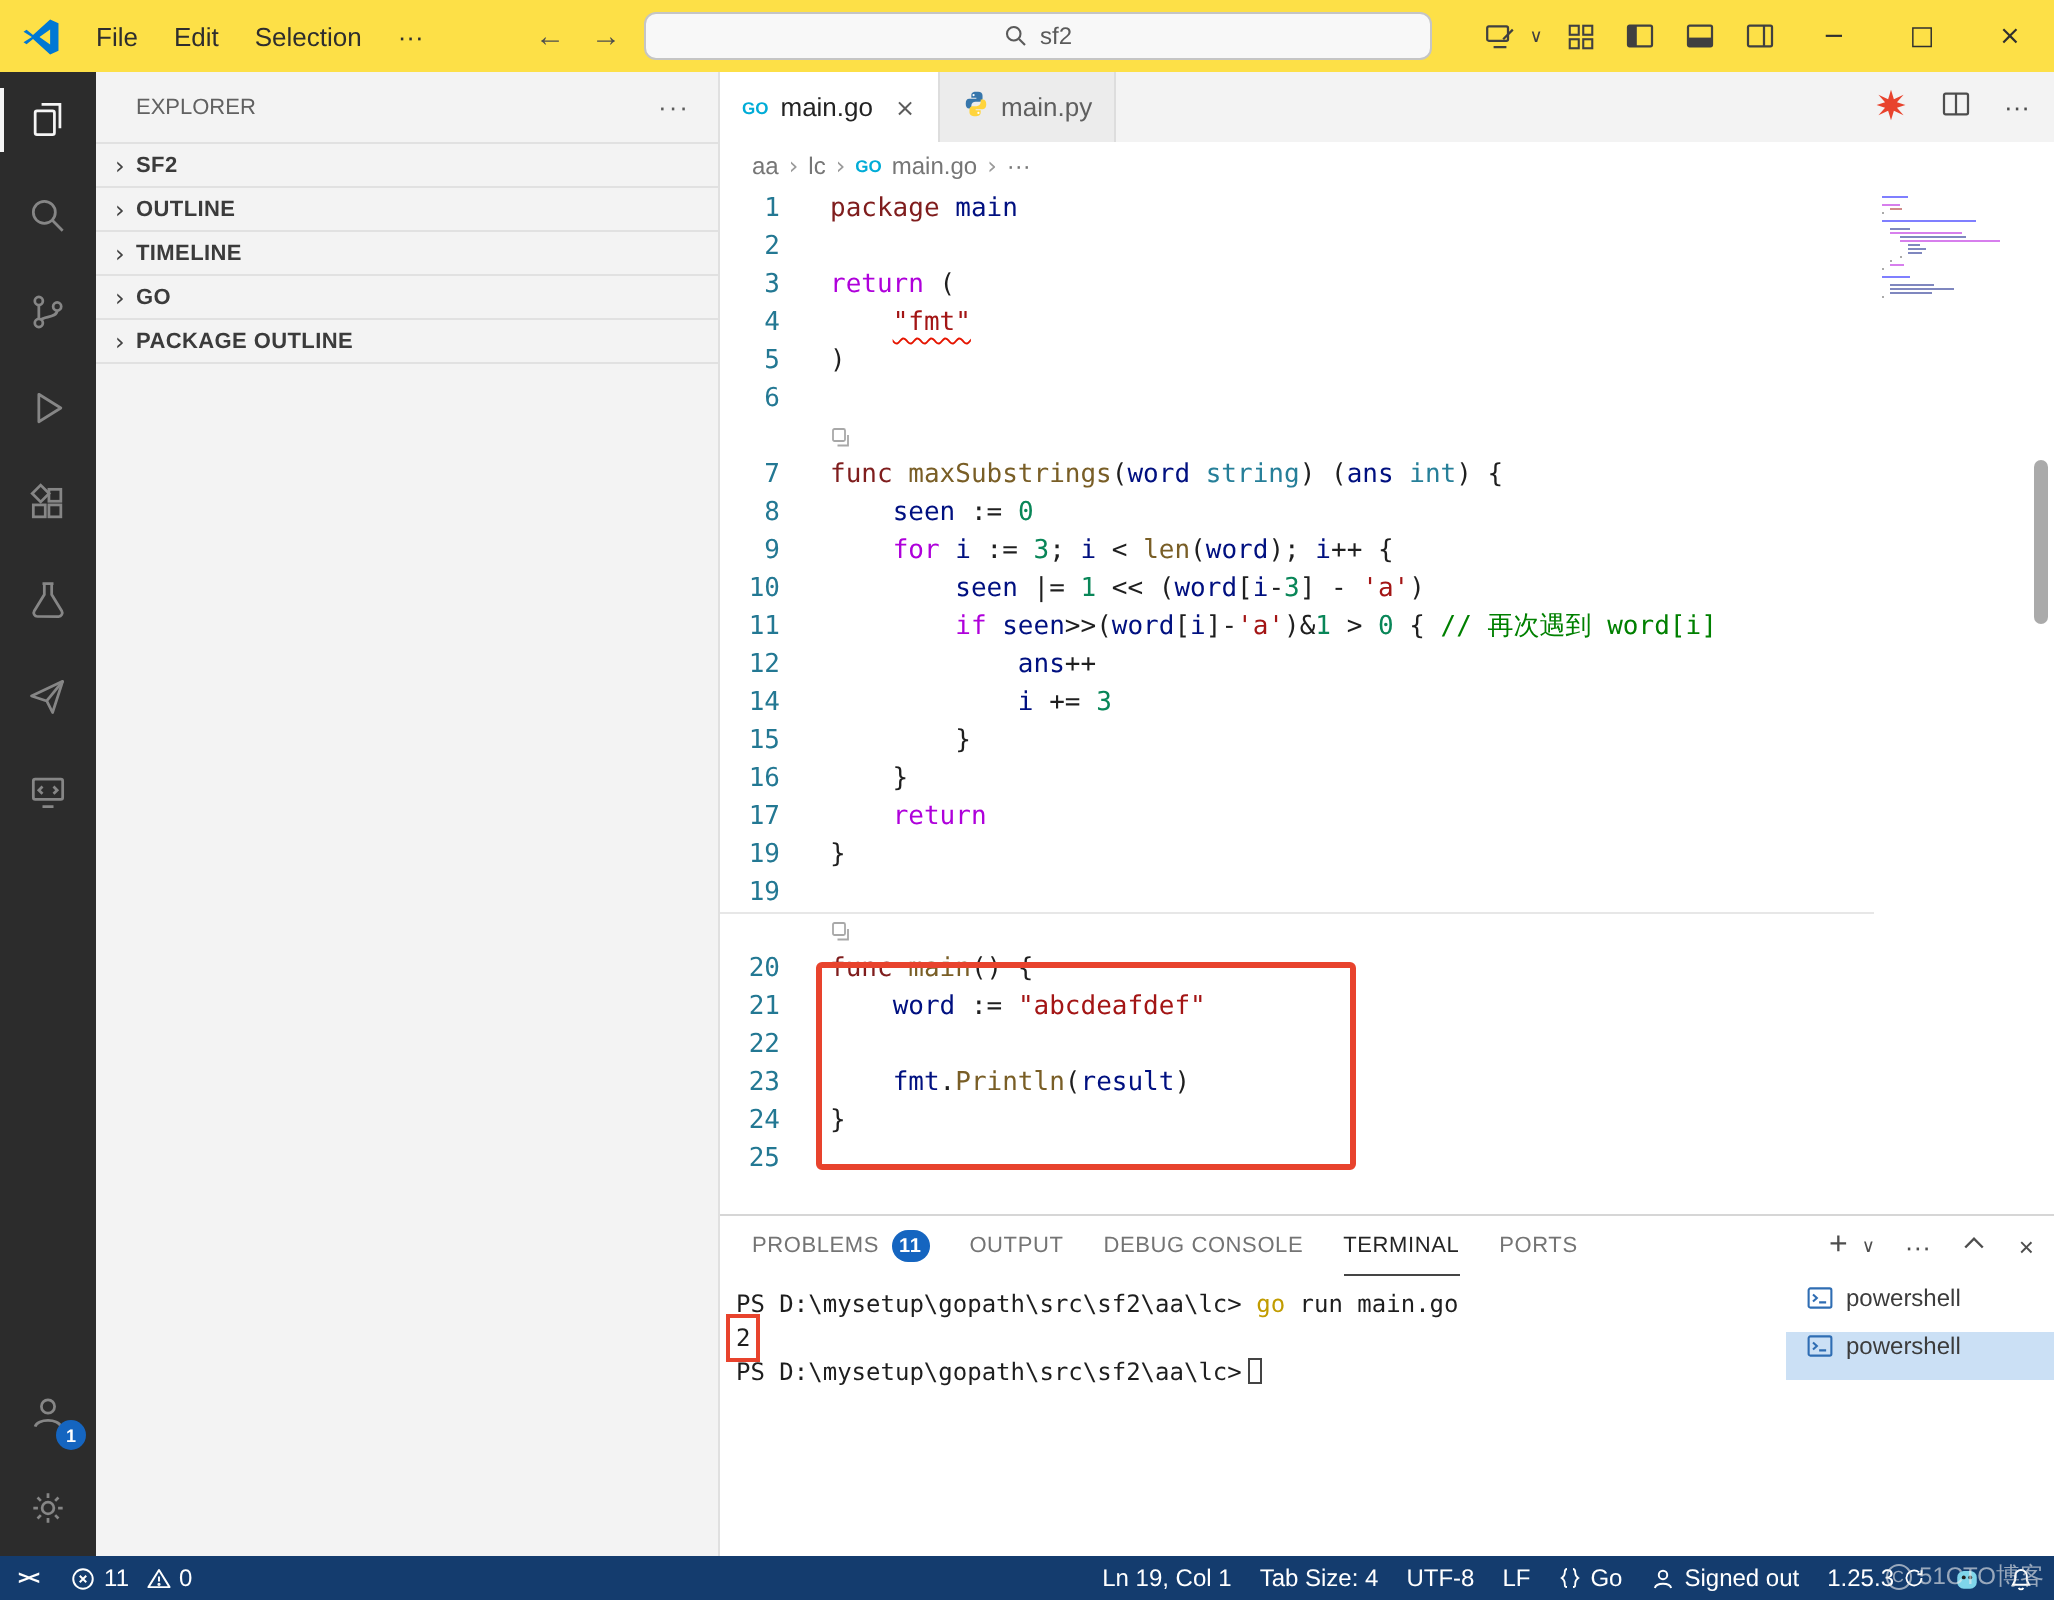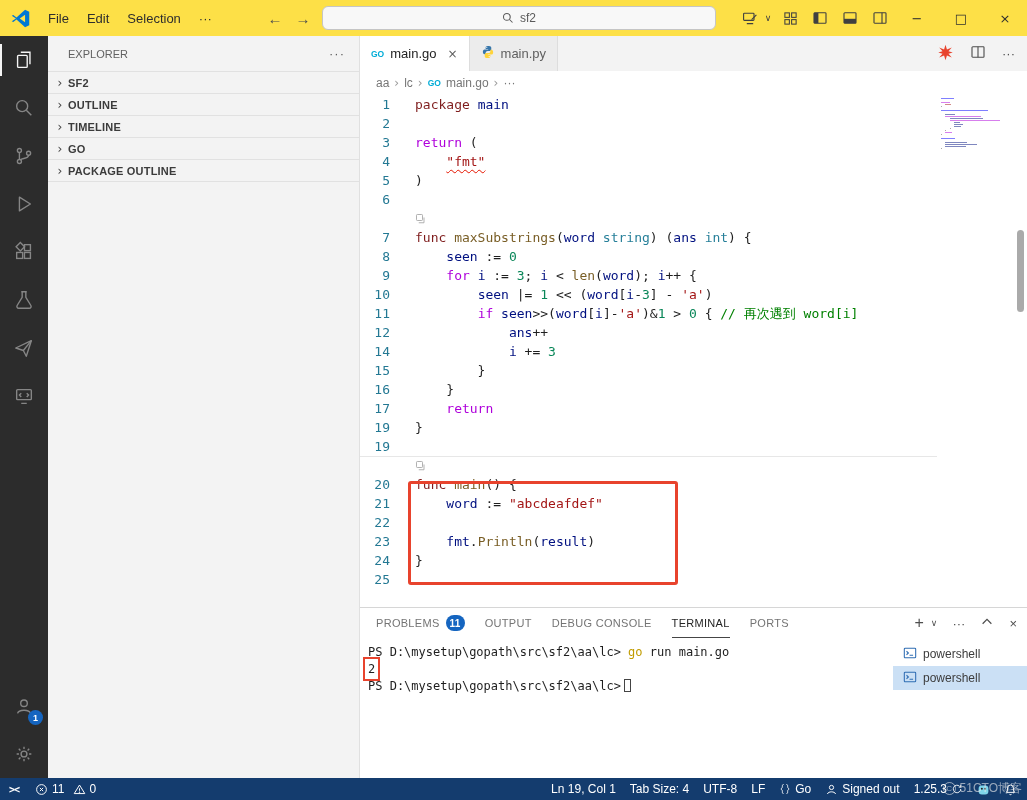--- a/index.html
+++ b/index.html
@@ -73,21 +73,21 @@
 .ptab{margin-right:20px;font-size:11px;color:#747474;letter-spacing:.3px;display:flex;align-items:center;gap:6px;height:30px}
 .ptab.active{color:#252525;box-shadow:inset 0 -1px #454545}
 .badge{min-width:16px;height:16px;border-radius:8px;background:#1565c0;color:#fff;font-size:10px;display:flex;align-items:center;justify-content:center;padding:0 4px;font-weight:700}
 .panel-actions{margin-left:auto;display:flex;gap:15px;color:#4e4e4e;align-items:center;font-size:13px}
 .panel-body{flex:1;display:flex;min-height:0}
 .term-content{flex:1;padding:6px 0 0 8px;font:12px/17px "DejaVu Sans Mono",monospace;color:#1e1e1e}
 .term-cmd{color:#c19c00}
 .boxed{outline:2px solid #e8432d;outline-offset:3px}
 .term-cursor{display:inline-block;width:7px;height:13px;border:1px solid #444;vertical-align:-2px;margin-left:3px}
 .term-list{width:134px;flex:none;padding-top:4px}
-.tl-row{height:24px;display:flex;align-items:center;gap:6px;padding-left:10px;font-size:12px;color:#3c3c3c}
+.tl-row{height:24px;display:flex;align-items:flex-start;gap:6px;padding-left:10px;font-size:12px;color:#3c3c3c}
 .tl-row.selected{background:#cbe0f5}
 .tl-row svg{flex:none;color:#2f6db3}
 
 
 .statusbar{position:absolute;bottom:0;left:0;right:0;height:22px;background:#143c6e;color:#fff;display:flex;align-items:center;font-size:12px;z-index:5}
 .st-item{display:flex;align-items:center;gap:4px;padding:0 7px;height:22px}
 .st-left{display:flex;align-items:center}
 .st-right{margin-left:auto;display:flex;align-items:center}
 .remote-ind{padding:0 9px;font-weight:700;font-size:10px;letter-spacing:-1px;font-family:"DejaVu Sans Mono",monospace}
 .watermark{position:absolute;right:5px;bottom:3px;color:rgba(235,235,235,.62);font-size:12px;display:flex;gap:4px;align-items:center;z-index:9;pointer-events:none}

